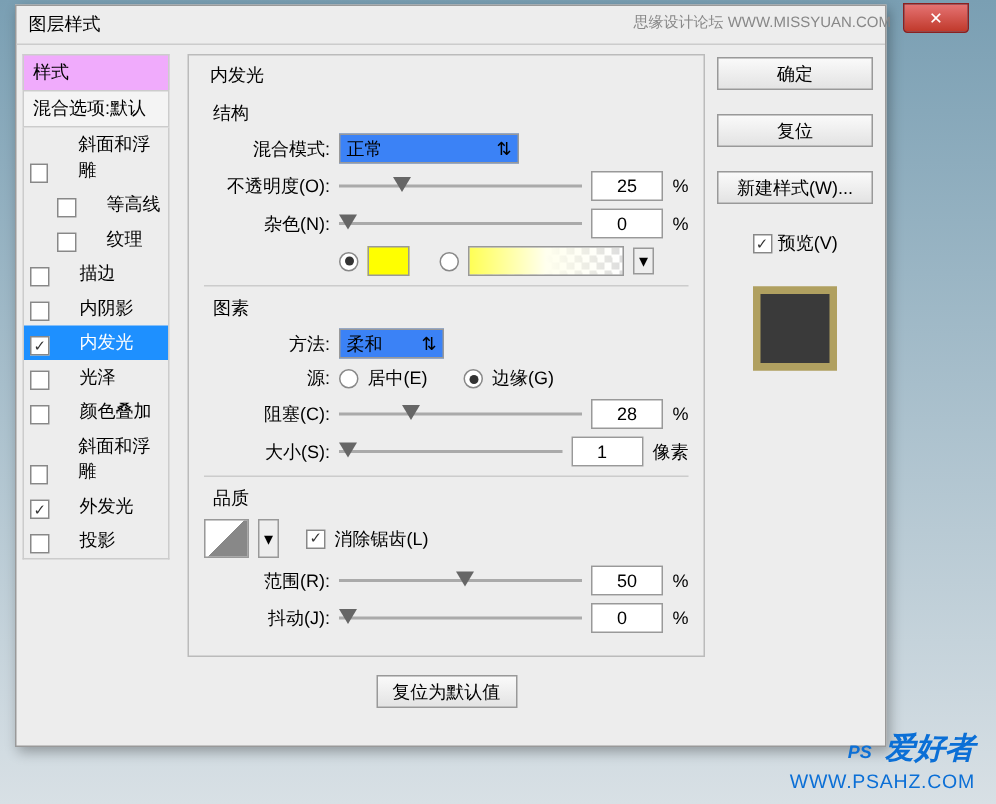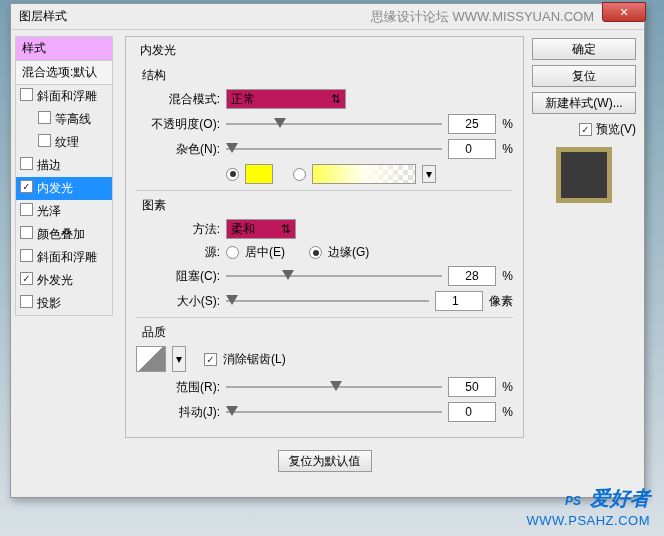--- a/index.html
+++ b/index.html
@@ -1,46 +1,46 @@
 <!DOCTYPE html>
 <html><head>
 <meta charset="utf-8">
 <style>
 *{box-sizing:border-box;margin:0;padding:0;font-family:"Microsoft YaHei",SimSun,Arial,sans-serif;font-size:12px}
 body{background:linear-gradient(to bottom,#7a9fb3 0%,#d8e0e5 100%);width:664px;height:536px;position:relative;overflow:hidden}
-.watermark-top{position:absolute;top:8px;right:70px;font-size:13px;color:#888;z-index:20}
+.watermark-top{position:absolute;top:8px;right:70px;font-size:10px;color:#888;z-index:20}
 .close-x{position:absolute;top:2px;right:18px;width:44px;height:20px;background:linear-gradient(to bottom,#e57373,#c0392b);border:1px solid #8b2020;border-radius:0 0 3px 3px;display:flex;align-items:center;justify-content:center;color:#fff;font-size:11px;z-index:20}
-.dialog{position:absolute;top:3px;left:10px;width:635px;height:495px;background:#ededed;border:1px solid #999;box-shadow:2px 3px 8px rgba(0,0,0,.3)}
+.dialog{position:absolute;top:3px;left:10px;width:581px;height:495px;background:#ededed;border:1px solid #999;box-shadow:2px 3px 8px rgba(0,0,0,.3)}
 .title-bar{height:26px;display:flex;align-items:center;padding:0 8px;border-bottom:1px solid #ccc}
 .body{display:flex;height:calc(100% - 26px)}
 .sidebar{width:106px;padding:6px 4px}
 .side-head{padding:3px 6px}
-.side-row{display:flex;align-items:flex-start;padding:3px 4px;gap:4px}
+.side-row{display:flex;align-items:flex-end;padding:3px 4px;gap:20px}
 .side-row.indent{padding-left:22px}
 .side-row.selected{background:#1e90ff;color:#fff}
 .cbx{width:13px;height:13px;border:1px solid #888;background:#fff;display:inline-flex;align-items:center;justify-content:center;font-size:10px;color:#333}
 .center{flex:1;padding:6px 8px 8px 8px;display:flex;flex-direction:column;gap:6px}
 .fieldset{border:1px solid #bbb;padding:6px 10px 10px 10px}
 .fs-title{margin:-14px 0 4px 0;background:#ededed;display:inline-block;padding:0 4px}
 .fs-sub{margin:4px 0 2px 6px}
 .row{display:flex;align-items:center;gap:6px;margin:5px 0}
 .lbl{width:84px;text-align:right}
-.dd{height:20px;border:1px solid #999;background:#be185d;padding:0 4px;display:flex;align-items:center;justify-content:space-between}
+.dd{height:20px;border:1px solid #999;background:#3b82f6;padding:0 4px;display:flex;align-items:center;justify-content:space-between}
 .slider{flex:1;height:16px;position:relative;border:none}
 .slider::before{content:"";position:absolute;left:0;right:0;top:7px;height:2px;background:#aaa}
 .thumb{position:absolute;top:2px;width:0;height:0;border-left:6px solid transparent;border-right:6px solid transparent;border-top:10px solid #666}
 .num{width:48px;height:20px;border:1px solid #999;background:#fff;padding:0 16px;display:flex;align-items:center}
 .radio{width:13px;height:13px;border:1px solid #888;border-radius:50%;background:#fff;display:inline-flex;align-items:center;justify-content:center}
 .radio.on::after{content:"";width:6px;height:6px;border-radius:50%;background:#333}
 .swatch-y{width:28px;height:20px;border:1px solid #999;background:#ffff00}
 .swatch-grad{width:104px;height:20px;border:1px solid #999;background:linear-gradient(to right,#ffff55,#ffffee 50%,transparent),repeating-conic-gradient(#ddd 0 25%,#fff 0 50%) 0 0/10px 10px}
 .contour{width:30px;height:26px;border:1px solid #999;background:linear-gradient(135deg,#fff 0 49%,#888 50% 100%)}
 .btn{height:22px;border:1px solid #999;background:linear-gradient(#fafafa,#e3e3e3);padding:0 10px;display:flex;align-items:center;justify-content:center}
 .btns{display:flex;gap:10px;justify-content:center;margin-top:6px}
-.right{width:112px;padding:8px 8px 0 0;display:flex;flex-direction:column;gap:5px;align-items:flex-end}
+.right{width:112px;padding:8px 8px 0 0;display:flex;flex-direction:column;gap:16px;align-items:center}
 .right .btn{width:100%}
 .prev-row{display:flex;align-items:center;gap:4px;justify-content:center;margin-top:2px}
 .preview-box{width:56px;height:56px;border:1px solid #b0a060;background:#b0a060;padding:4px;margin:4px auto}
 .preview-box>div{width:100%;height:100%;background:#3a3a3a}
 .ps-logo{position:absolute;bottom:8px;right:14px;text-align:right;font-family:Arial}
 .ps-logo .big{font-size:32px;font-weight:bold;font-style:italic;color:#41a31b}
 .ps-logo .big span{color:#0b6fd6}
 .ps-logo .url{font-size:13px;color:#0b6fd6;letter-spacing:.5px}
 </style>
 </head>
@@ -67,20 +67,24 @@
             <span>等高线</span>
           </div>
           <div class="side-row indent">
             <span class="cbx"></span>
             <span>纹理</span>
           </div>
           <div class="side-row">
             <span class="cbx"></span>
             <span>描边</span>
           </div>
+          <div class="side-row">
+            <span class="cbx"></span>
+            <span>内阴影</span>
+          </div>
           <div class="side-row selected">
             <span class="cbx">✓</span>
             <span>内发光</span>
           </div>
           <div class="side-row">
             <span class="cbx"></span>
             <span>光泽</span>
           </div>
           <div class="side-row">
             <span class="cbx"></span>

